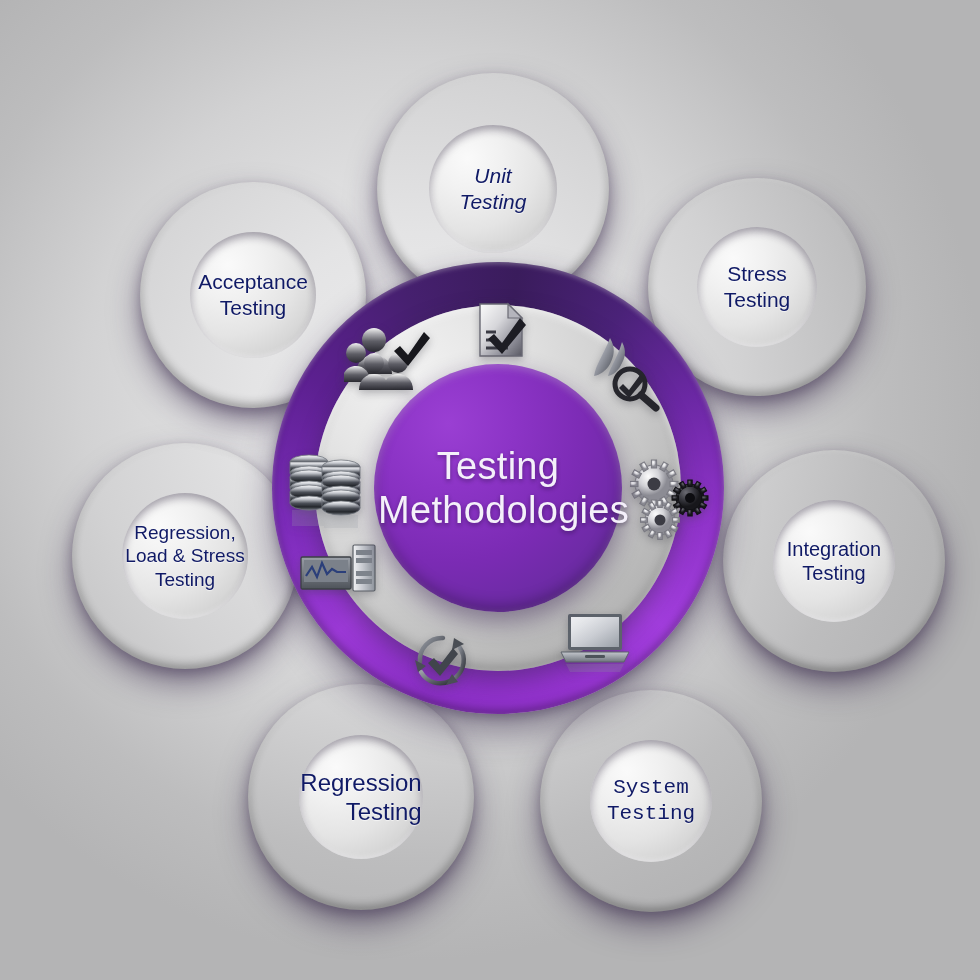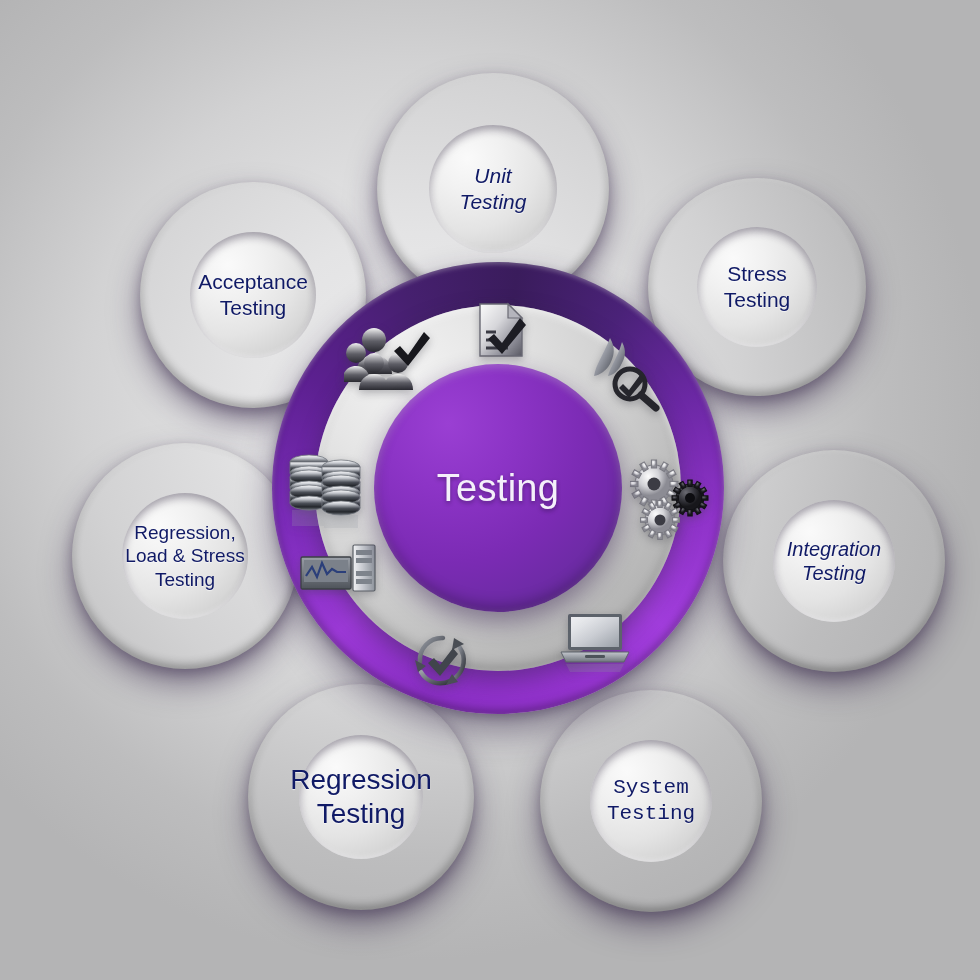--- a/index.html
+++ b/index.html
@@ -134,32 +134,32 @@
       <div class="lbl" style="font-size:19px;">
         <div>Regression,</div>
         <div>Load &amp; Stress</div>
         <div>Testing</div>
       </div>
     </div>
   </div>
 
   <div class="node" id="node-integration" style="left:723px;top:450px;width:222px;height:222px;">
     <div class="ring" id="ring-integration"></div>
-    <div class="hole" style="left:50px;top:50px;width:122px;height:122px;font-style:italic;">
+    <div class="hole" style="left:50px;top:50px;width:122px;height:122px;">
       <div class="lbl" style="font-size:20px;">
         <div>Integration</div>
         <div>Testing</div>
       </div>
     </div>
   </div>
 
   <div class="node" id="node-regression" style="left:248px;top:684px;width:226px;height:226px;">
     <div class="ring" id="ring-regression"></div>
     <div class="hole" style="left:51px;top:51px;width:124px;height:124px;">
-      <div class="lbl" style="font-size:28px;">
+      <div class="lbl" style="font-size:24px;text-align:right;">
         <div>Regression</div>
         <div>Testing</div>
       </div>
     </div>
   </div>
 
   <div class="node" id="node-system" style="left:540px;top:690px;width:222px;height:222px;">
     <div class="ring" id="ring-system"></div>
     <div class="hole" style="left:50px;top:50px;width:122px;height:122px;font-family:Liberation Mono, monospace;">
       <div class="lbl">
@@ -421,16 +421,17 @@
       <g opacity=".22" fill="#9aa0a8">
         <rect x="4" y="57" width="34" height="16"></rect>
           <rect x="36" y="62" width="34" height="13"></rect>
       </g>
     </svg>
   </div>
 
   <div class="hub" id="hub-core">
     <div id="hub-core-label">
       <div>Testing</div>
+      <div>Methodologies</div>
     </div>
   </div>
 
 </div>
 
 </body></html>

